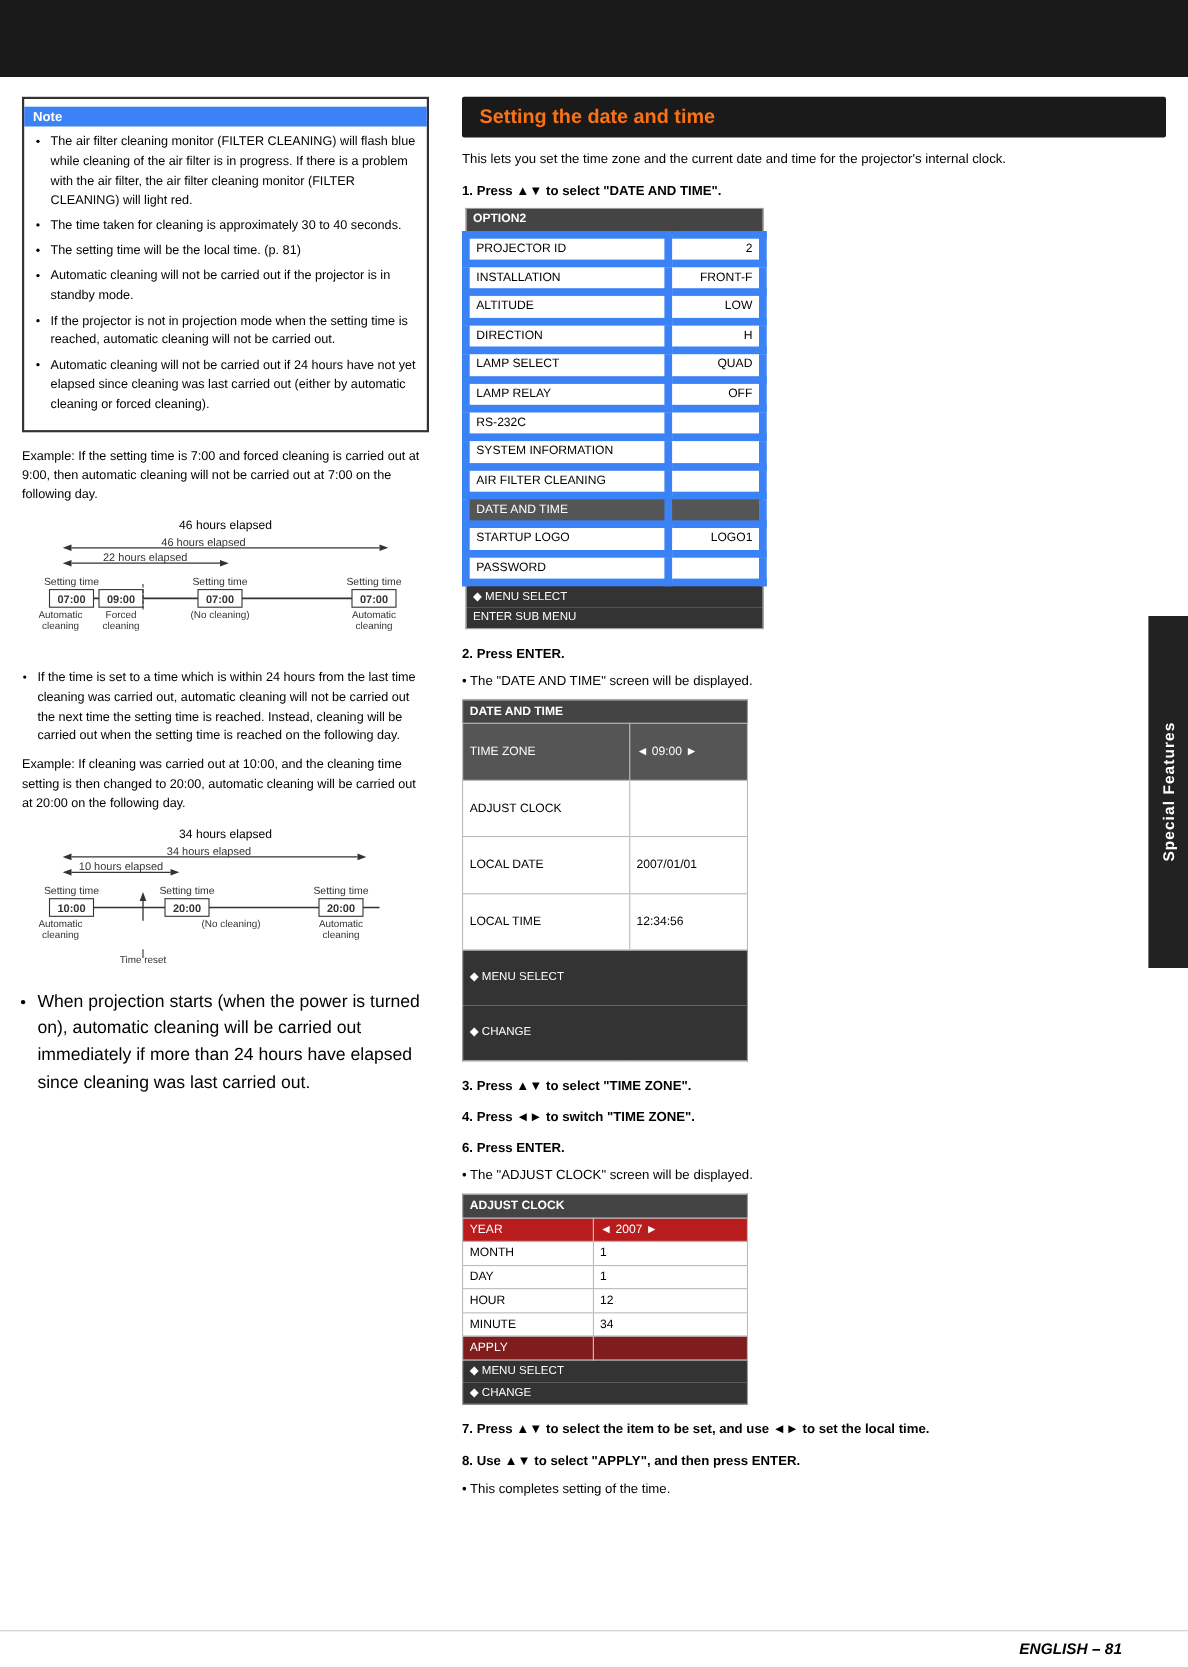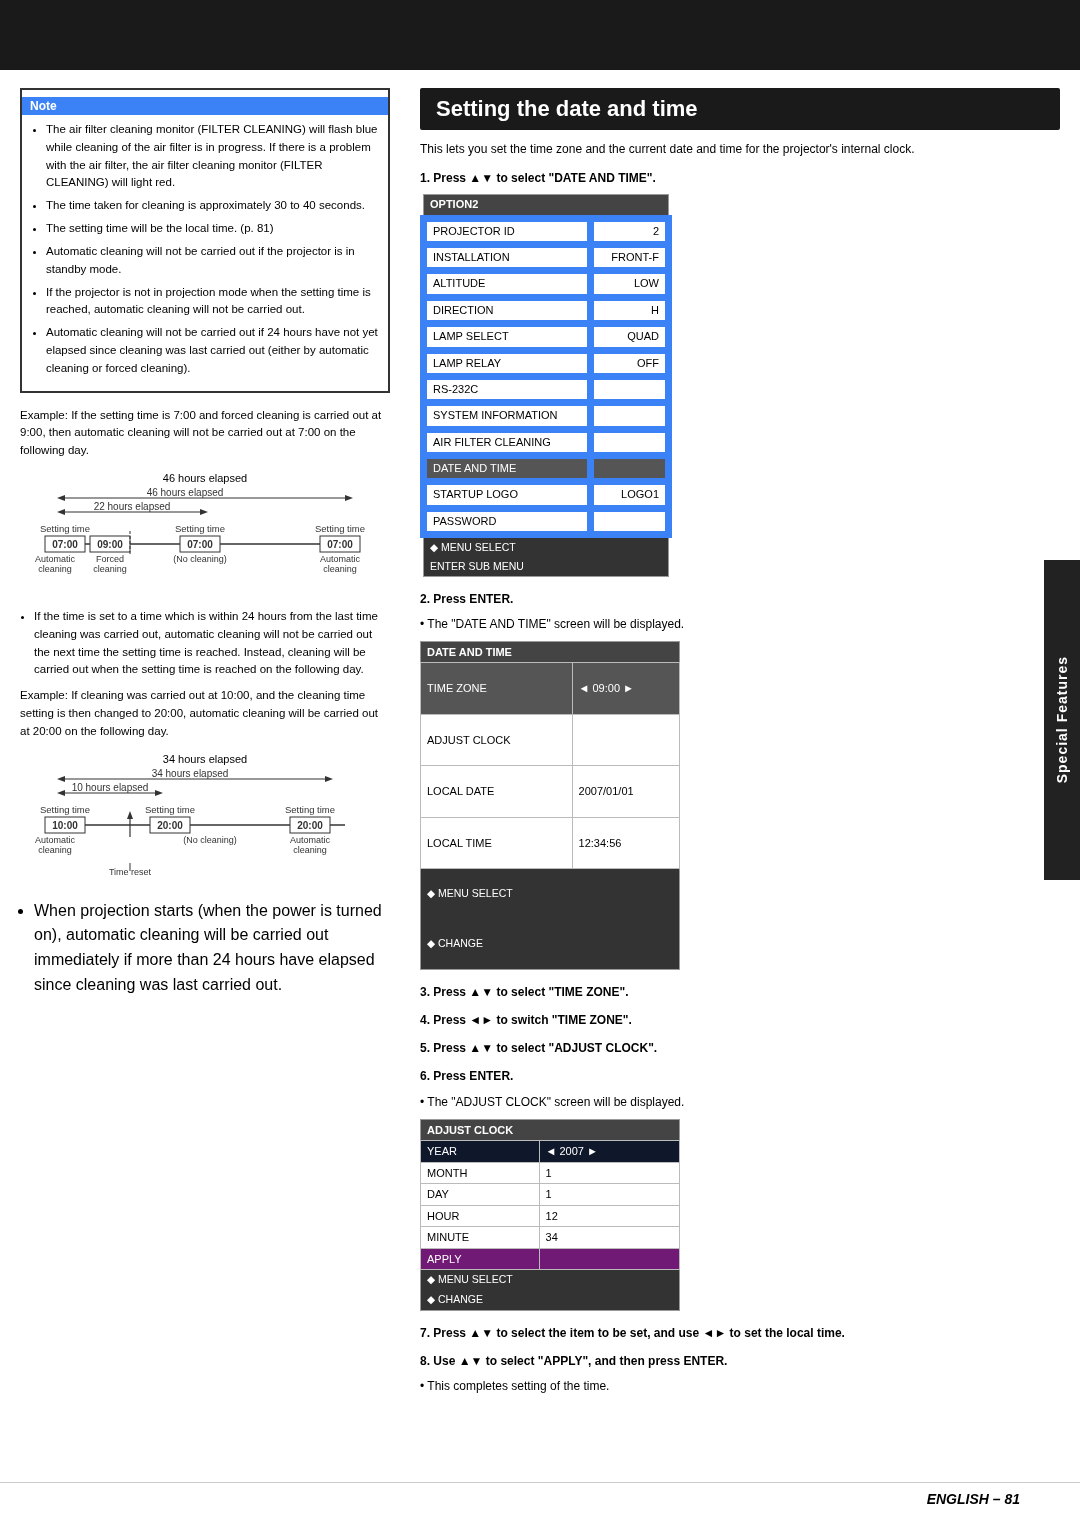--- a/index.html
+++ b/index.html
@@ -81,22 +81,22 @@
 
     .left-body-text {
       font-size: 11.5px;
       line-height: 1.55;
       margin-bottom: 8px;
     }
 
     
     .page-title-box {
       background: #1a1a1a;
-      color: #ffffff;
-      font-size: 22px;
+      color: #f97316;
+      font-size: 18px;
       font-weight: bold;
       padding: 8px 16px;
       margin-bottom: 10px;
       border-radius: 2px;
     }
 
     .intro-text {
       font-size: 12px;
       margin-bottom: 12px;
       line-height: 1.5;
@@ -111,21 +111,21 @@
 
     .step-body {
       font-size: 12px;
       margin-bottom: 8px;
       line-height: 1.5;
     }
 
     
     .menu-table {
       border-collapse: collapse;
-      width: 252px;
+      width: 277px;
       font-size: 11px;
       margin-bottom: 14px;
       border: 1px solid #999;
     }
     .menu-table td {
       border: 7px solid #3b82f6;
       padding: 2px 6px;
       line-height: 1.4;
     }
     .menu-table .menu-header {
@@ -193,25 +193,25 @@
       line-height: 1.5;
     }
     .ac-table .ac-header {
       background: #444;
       color: #fff;
       font-weight: bold;
       border: none;
       padding: 2px 6px;
     }
     .ac-table .ac-selected {
-      background: #0f172a;
+      background: #b91c1c;
       color: #fff;
     }
     .ac-table .apply-row td {
-      background: #701a75;
+      background: #7f1d1d;
       color: #fff;
     }
     .ac-table .footer-row td {
       background: #333;
       color: #fff;
       border: none;
       font-size: 10.5px;
     }
 
     
@@ -484,21 +484,20 @@
             </tr>
         <tr class="footer-row">
               <td colspan="2">◆ CHANGE</td>
             </tr>
       </tbody>
         </table>
     </div>
 
     <p class="step-heading">3. Press ▲▼ to select "TIME ZONE".</p>
     <p class="step-heading">4. Press ◄► to switch "TIME ZONE".</p>
-    <p class="step-heading">5. Press ▲▼ to select "ADJUST CLOCK".</p>
 
     <div>
       <p class="step-heading">6. Press ENTER.</p>
       <p class="step-body">• The "ADJUST CLOCK" screen will be displayed.</p>
 
       <table class="ac-table">
         <tbody>
             <tr>
               <td colspan="2" class="ac-header">ADJUST CLOCK</td>
             </tr>

